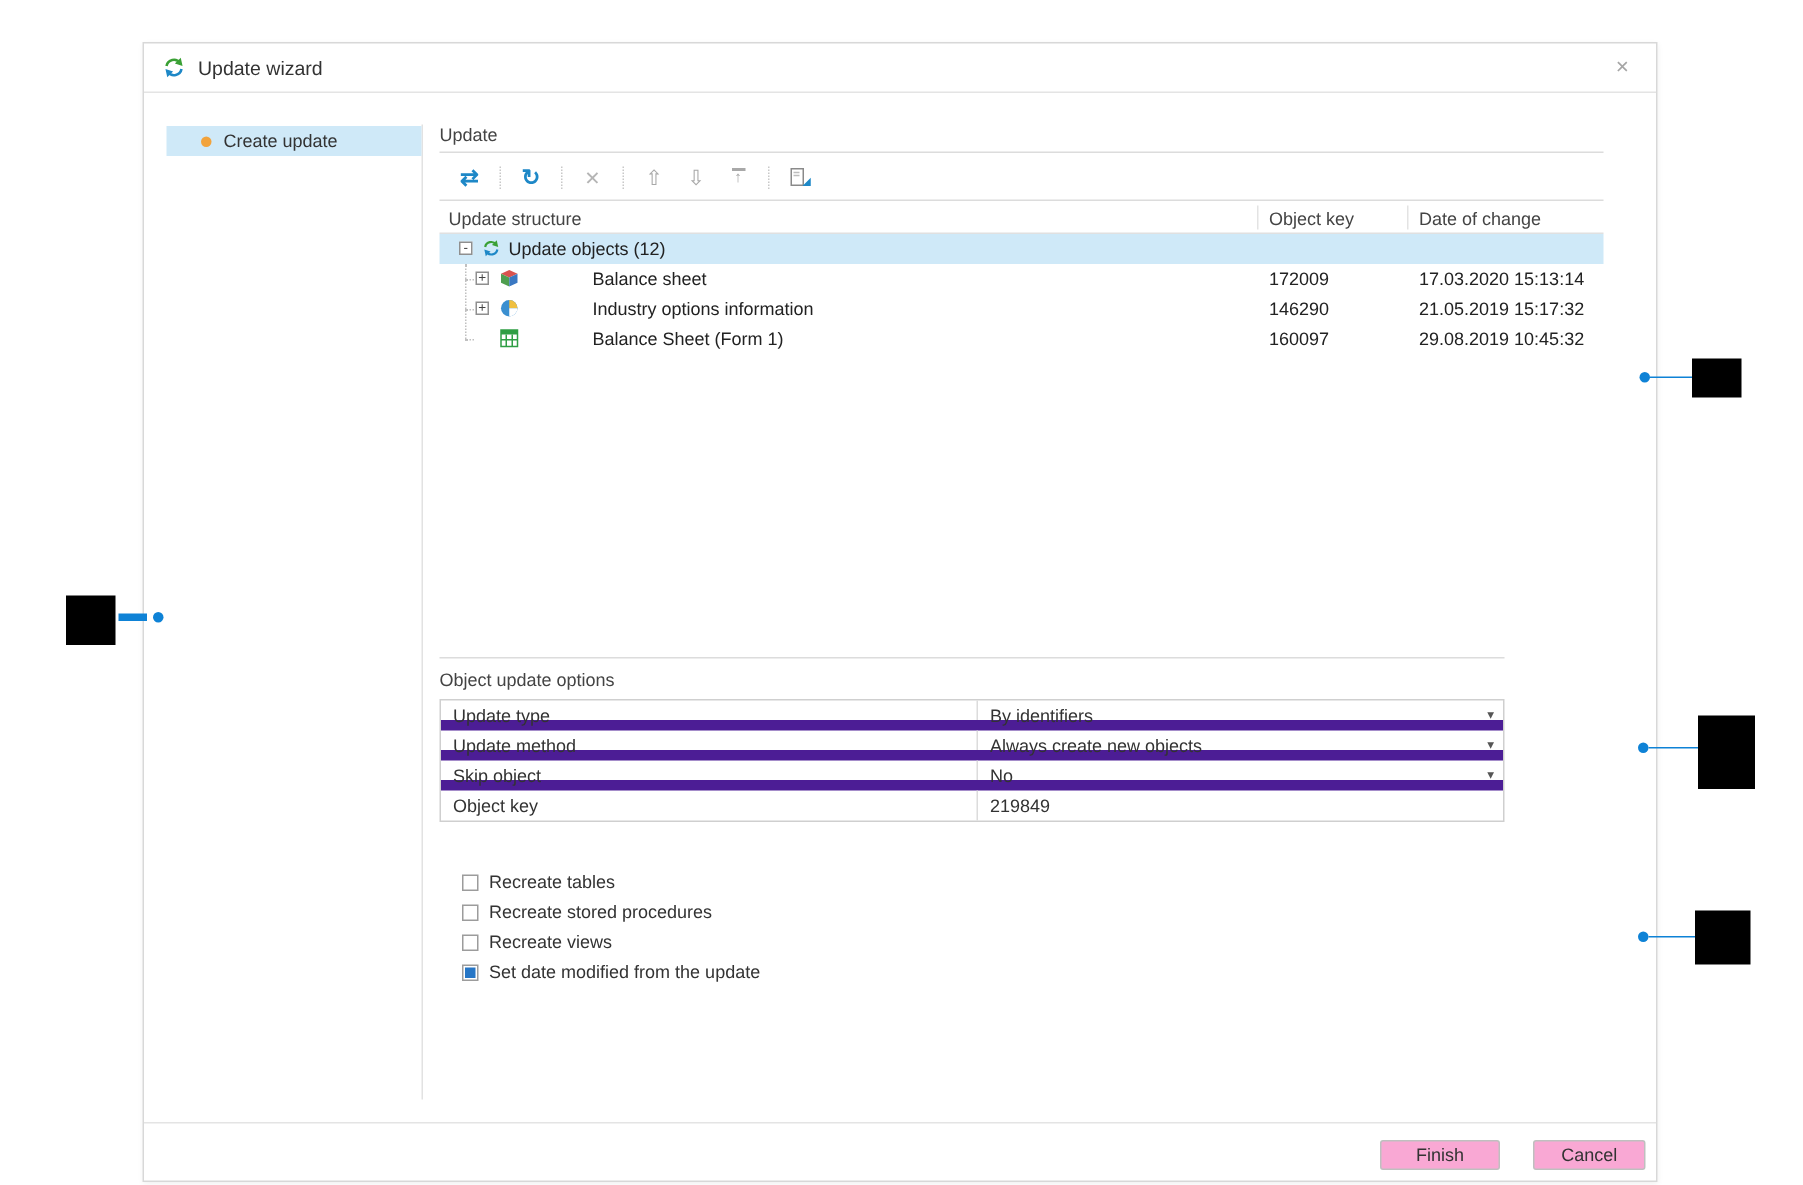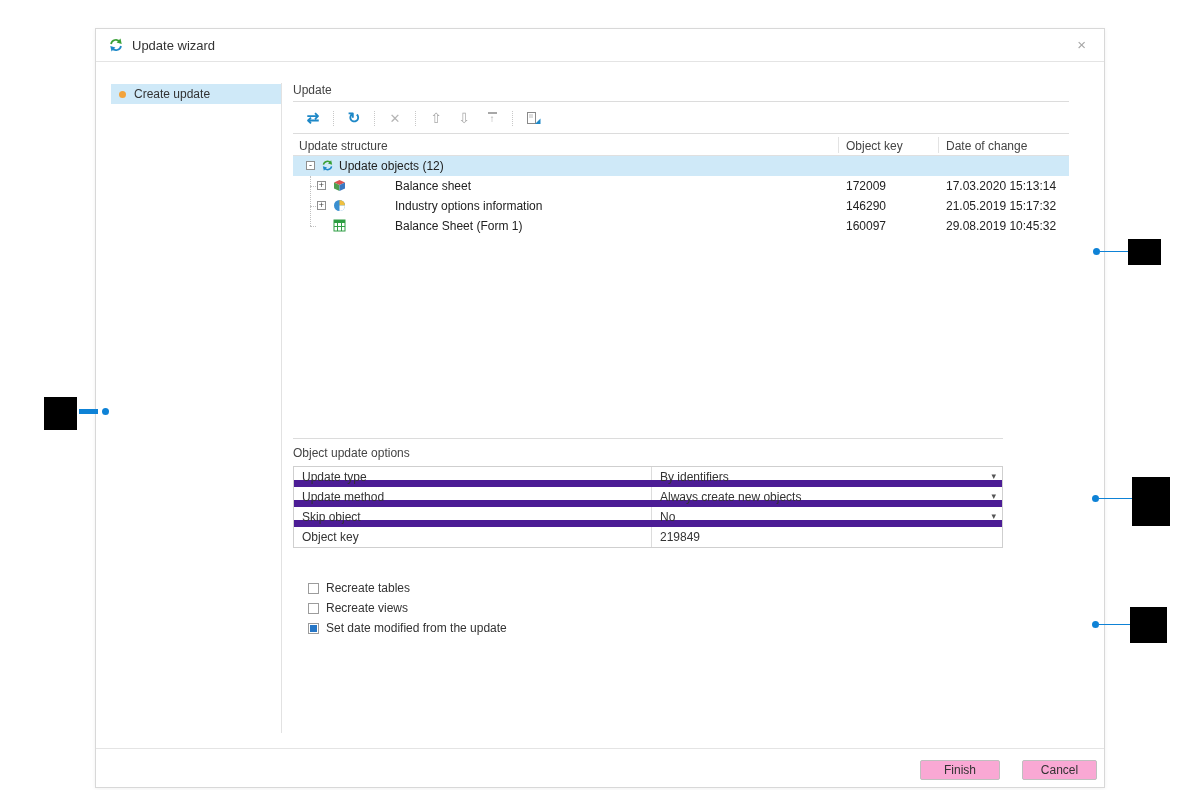--- a/index.html
+++ b/index.html
@@ -30,21 +30,21 @@
     font-size: 15px; line-height: 15px; color: #a6a6a6; cursor: default;
   }
 
   
   .sidebar {
     position: absolute; left: 15px; top: 54px; width: 171px; height: 650px;
     border-right: 1px solid #e2e2e2;
   }
   .side-item {
     height: 20px; margin-top: 1px;
-    display: flex; align-items: center; padding: 0 8px;
+    display: flex; align-items: center; padding: 0 23px;
   }
   .side-item.checked { background: #cfe9f8; }
   .dot { width: 7px; height: 7px; border-radius: 50%; background: #f2a33c; margin-right: 8px; flex: 0 0 auto; }
 
   
   .sec-update-label {
     position: absolute; left: 197px; top: 54px; width: 776px; height: 19px;
     border-bottom: 1px solid #dcdcdc; color: #444;
   }
   .toolbar {
@@ -309,20 +309,24 @@
     </div>
   </div>
 
   <div class="checks">
     <div class="check-row">
       <span class="cbox"></span>
       <span>Recreate tables</span>
     </div>
     <div class="check-row">
       <span class="cbox"></span>
+      <span>Recreate stored procedures</span>
+    </div>
+    <div class="check-row">
+      <span class="cbox"></span>
       <span>Recreate views</span>
     </div>
     <div class="check-row">
       <span class="cbox checked"></span>
       <span>Set date modified from the update</span>
     </div>
   </div>
 
   <div class="footer-line"></div>
   <div class="btn btn-finish">Finish</div>

